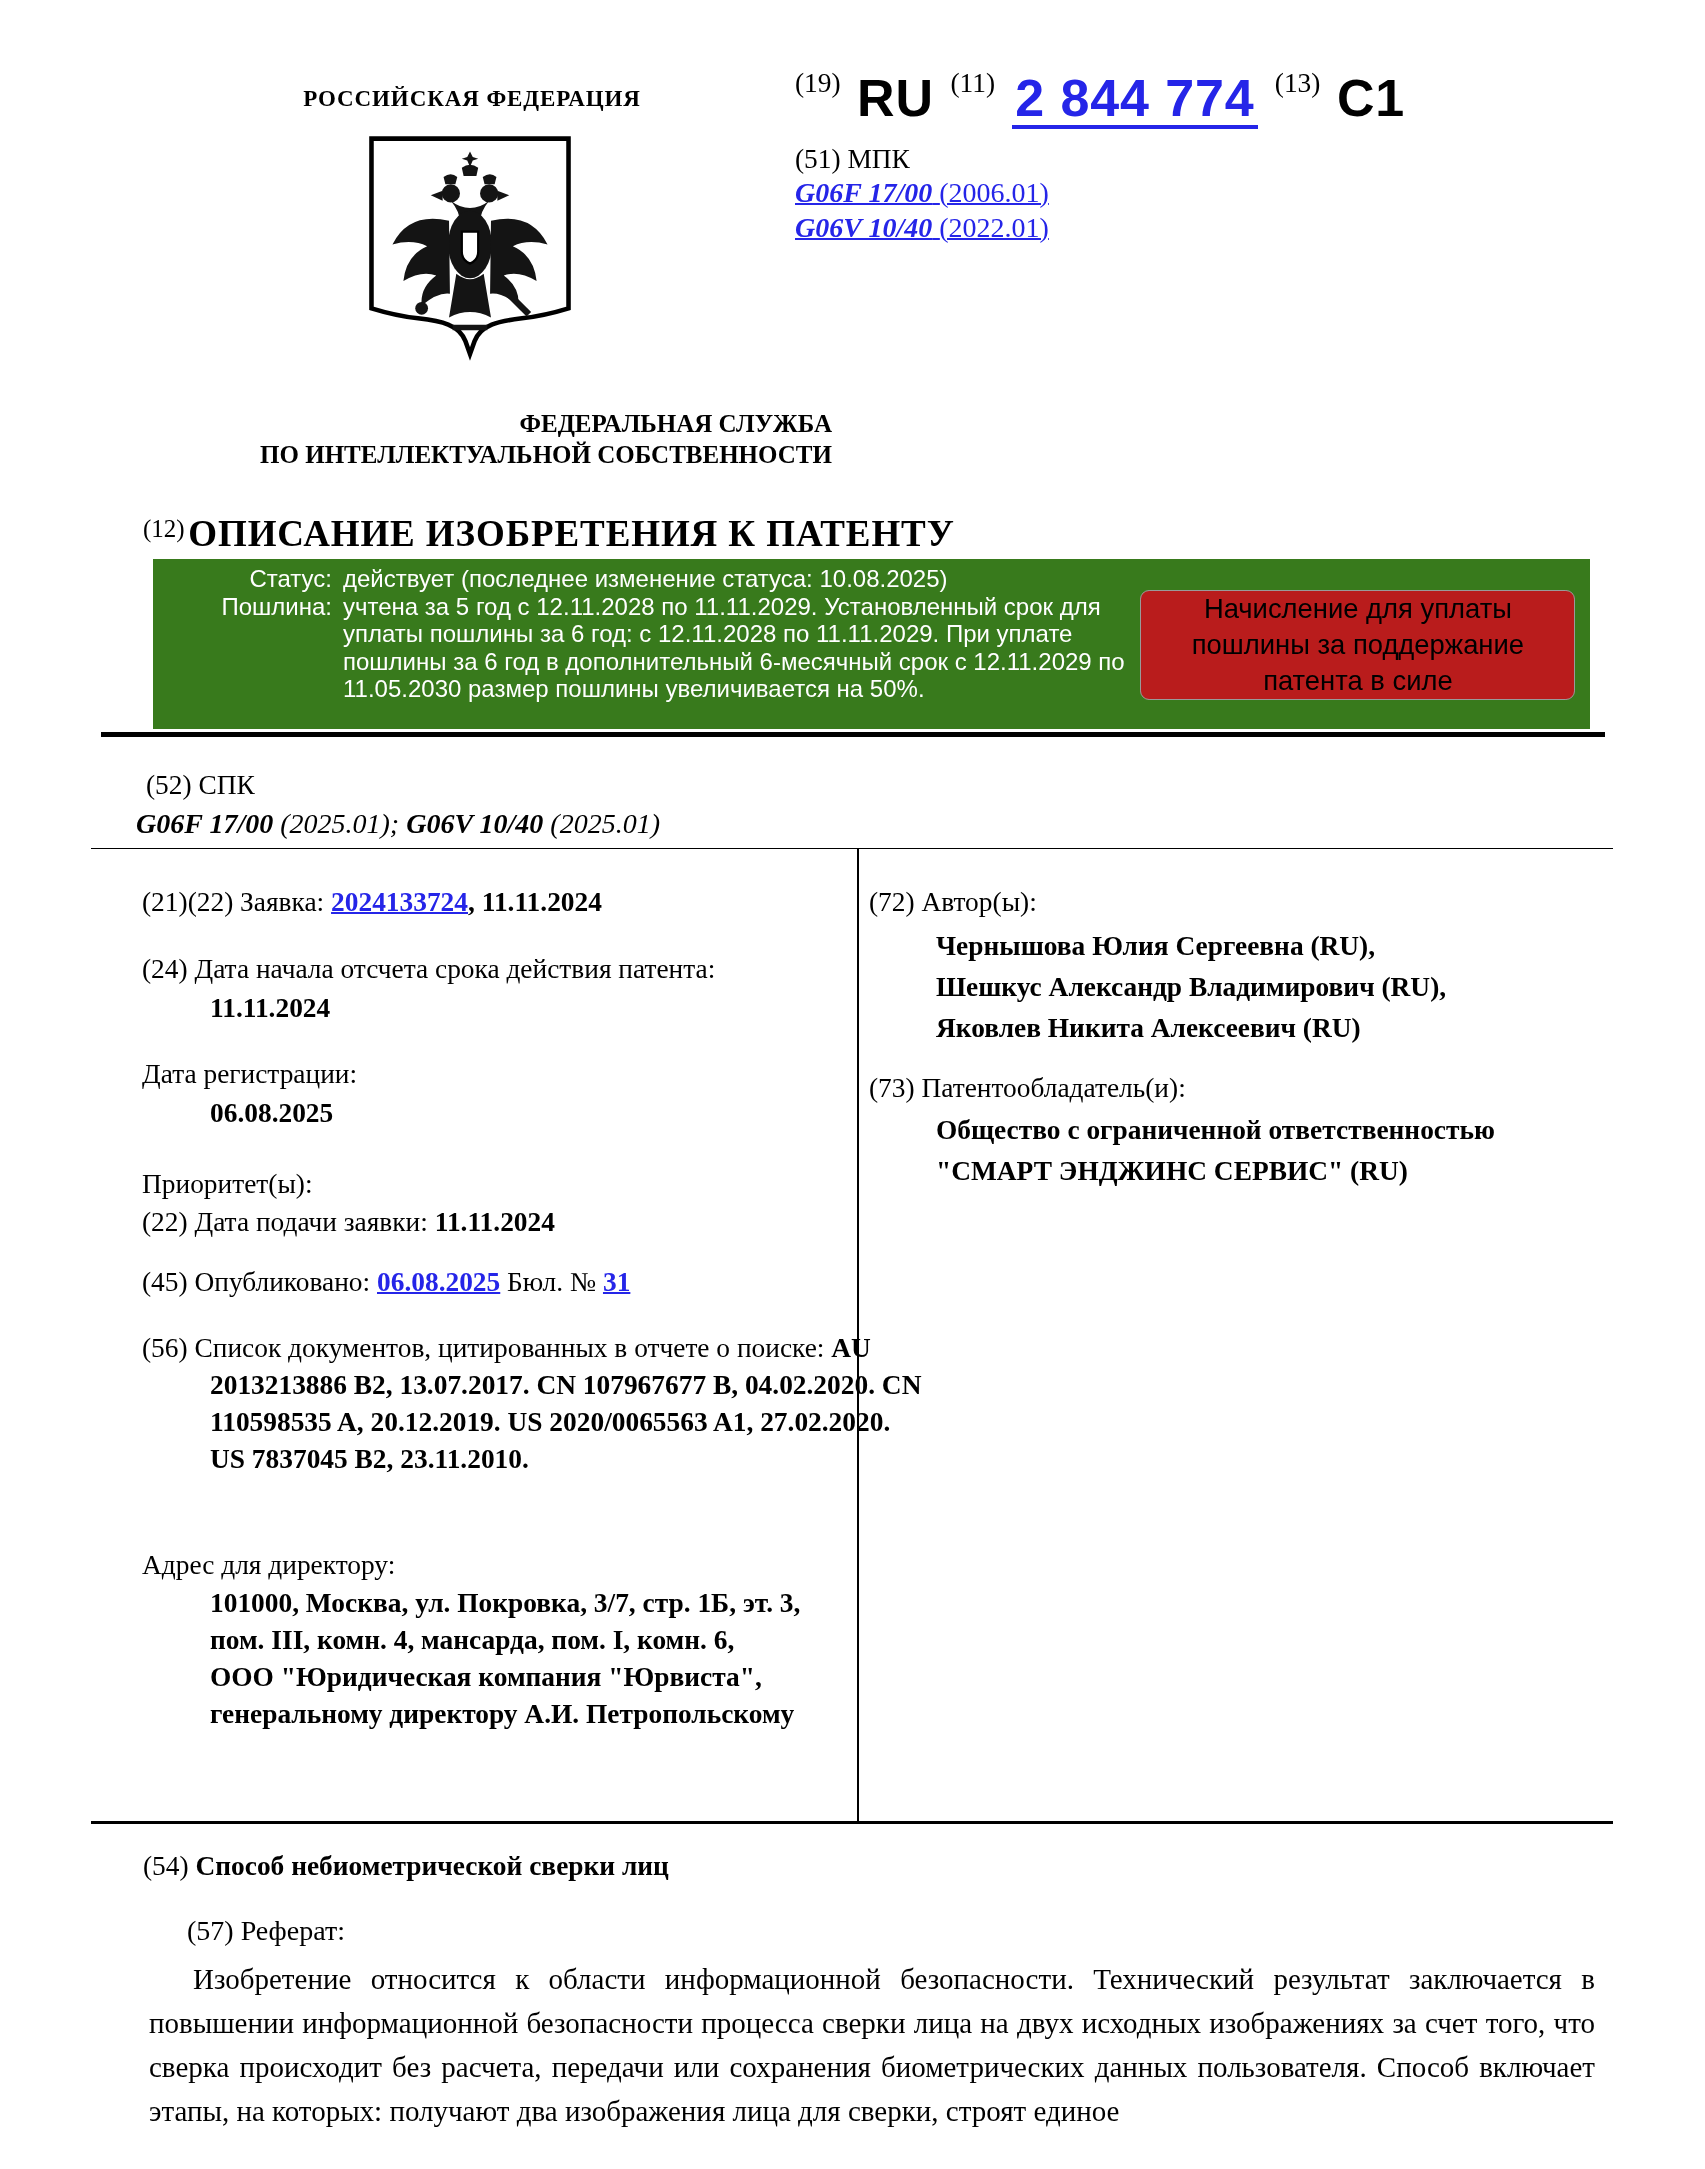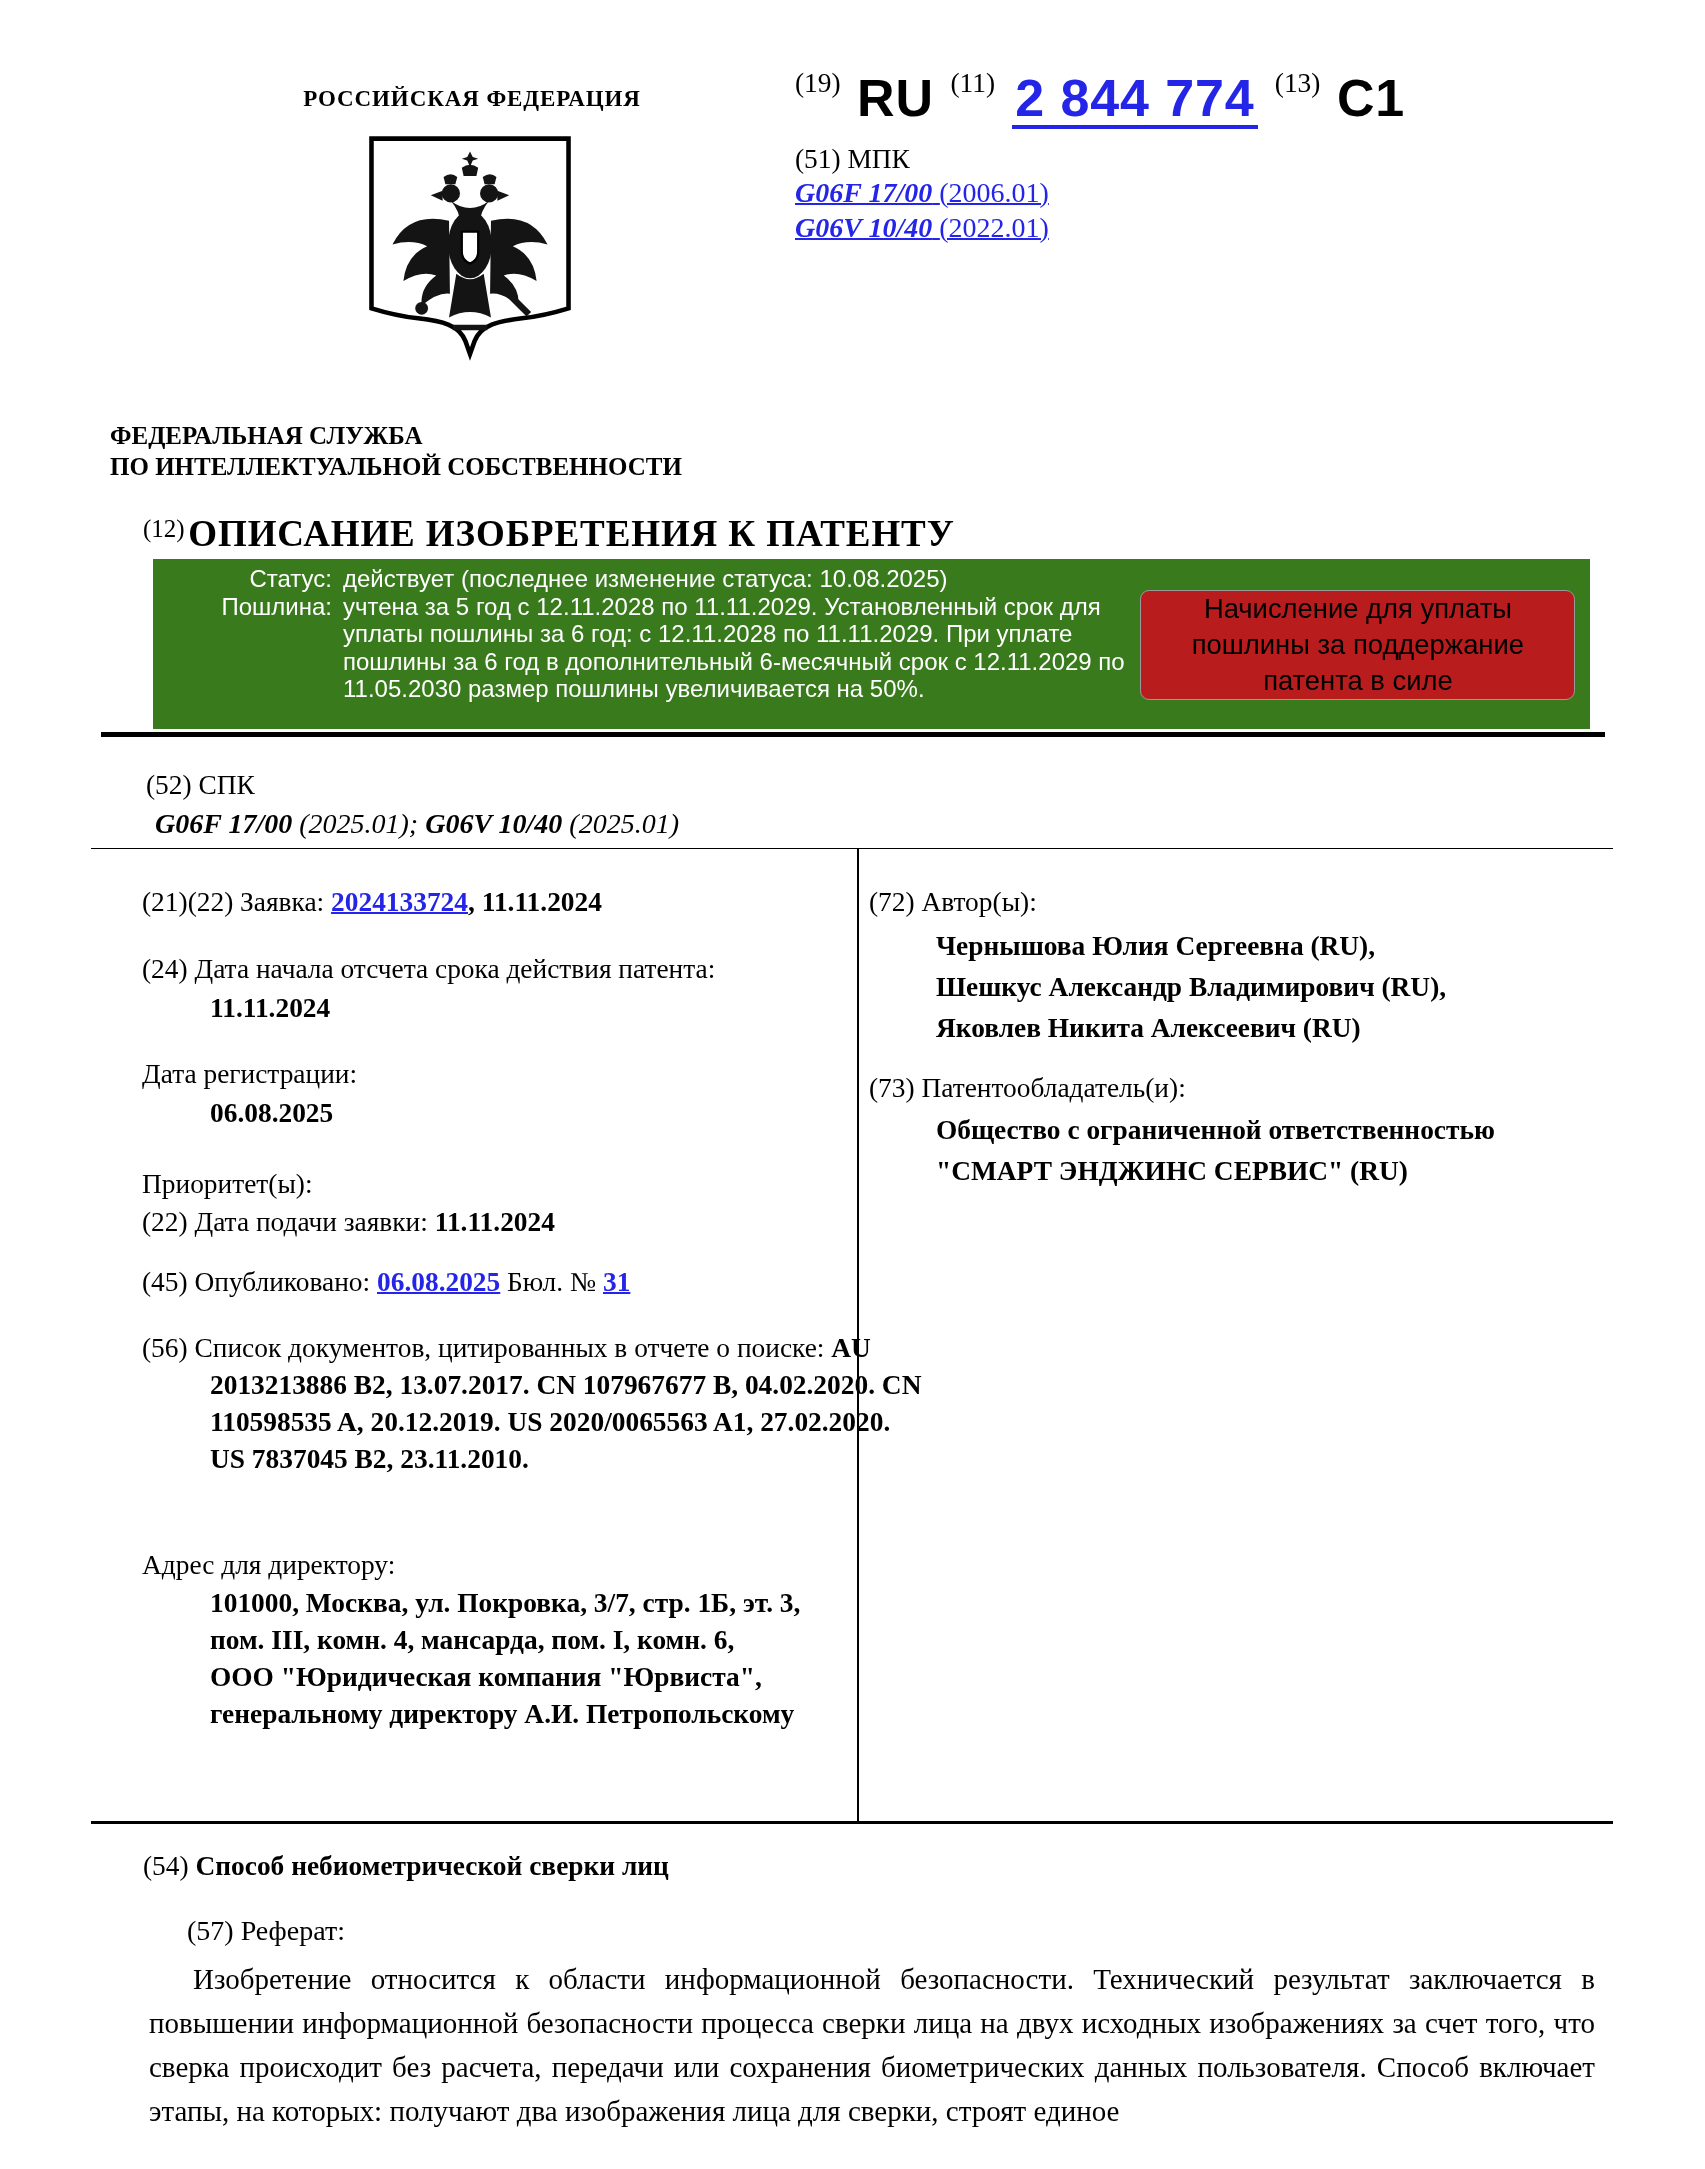--- a/index.html
+++ b/index.html
@@ -12,21 +12,21 @@
     color:#000;
   }
   
   .country-name{
     position:absolute;left:152px;top:86px;width:640px;
     text-align:center;font-weight:bold;font-size:23px;letter-spacing:0.9px;
   }
   .emblem{position:absolute;left:365px;top:135px;width:210px;height:239px;}
   .agency{
     position:absolute;left:110px;top:408px;width:722px;
-    text-align:left;font-weight:bold;font-size:25px;line-height:31px;margin-top:12px;
+    text-align:right;font-weight:bold;font-size:25px;line-height:31px;
   }
   
   .header-right{position:absolute;left:795px;top:68px;}
   .pub-line{white-space:nowrap;}
   .pub-line .small{font-size:27.4px;vertical-align:24px;}
   .pub-line .big{
     font-family:"Liberation Sans", sans-serif;font-weight:bold;font-size:52px;
     letter-spacing:0.9px;
   }
   .pub-line .gap-l{margin-left:12.8px;} .pub-line .gap-r{margin-right:12.8px;}
@@ -57,21 +57,21 @@
   .fee-button{
     position:absolute;right:14.6px;top:31px;width:433px;height:108px;
     background:#b91c1c;border:1.8px solid #9a9a9a;border-radius:9.1px;
     display:flex;align-items:center;justify-content:center;
     color:#000;cursor:pointer;
   }
   .fee-button span{display:block;width:338px;text-align:center;font-size:27.4px;line-height:36px;}
   .thick-rule{position:absolute;left:101px;top:732px;width:1504px;height:4.6px;background:#000;}
   
   .spk-label{position:absolute;left:146px;top:770px;font-size:27.4px;}
-  .spk-codes{position:absolute;left:155px;top:808px;font-size:28px;font-style:italic;}
+  .spk-codes{position:absolute;left:136px;top:808px;font-size:28px;font-style:italic;}
   .spk-codes b{font-weight:bold;}
   
   .biblio{
     position:absolute;left:91px;top:848px;width:1522px;height:972px;
     border-top:1.8px solid #000;border-bottom:3.7px solid #000;
     font-size:27.4px;
   }
   .biblio .vline{position:absolute;left:766px;top:0;bottom:0;width:1.8px;background:#000;}
   .row{position:absolute;line-height:37px;}
   .row b{font-weight:bold;}

